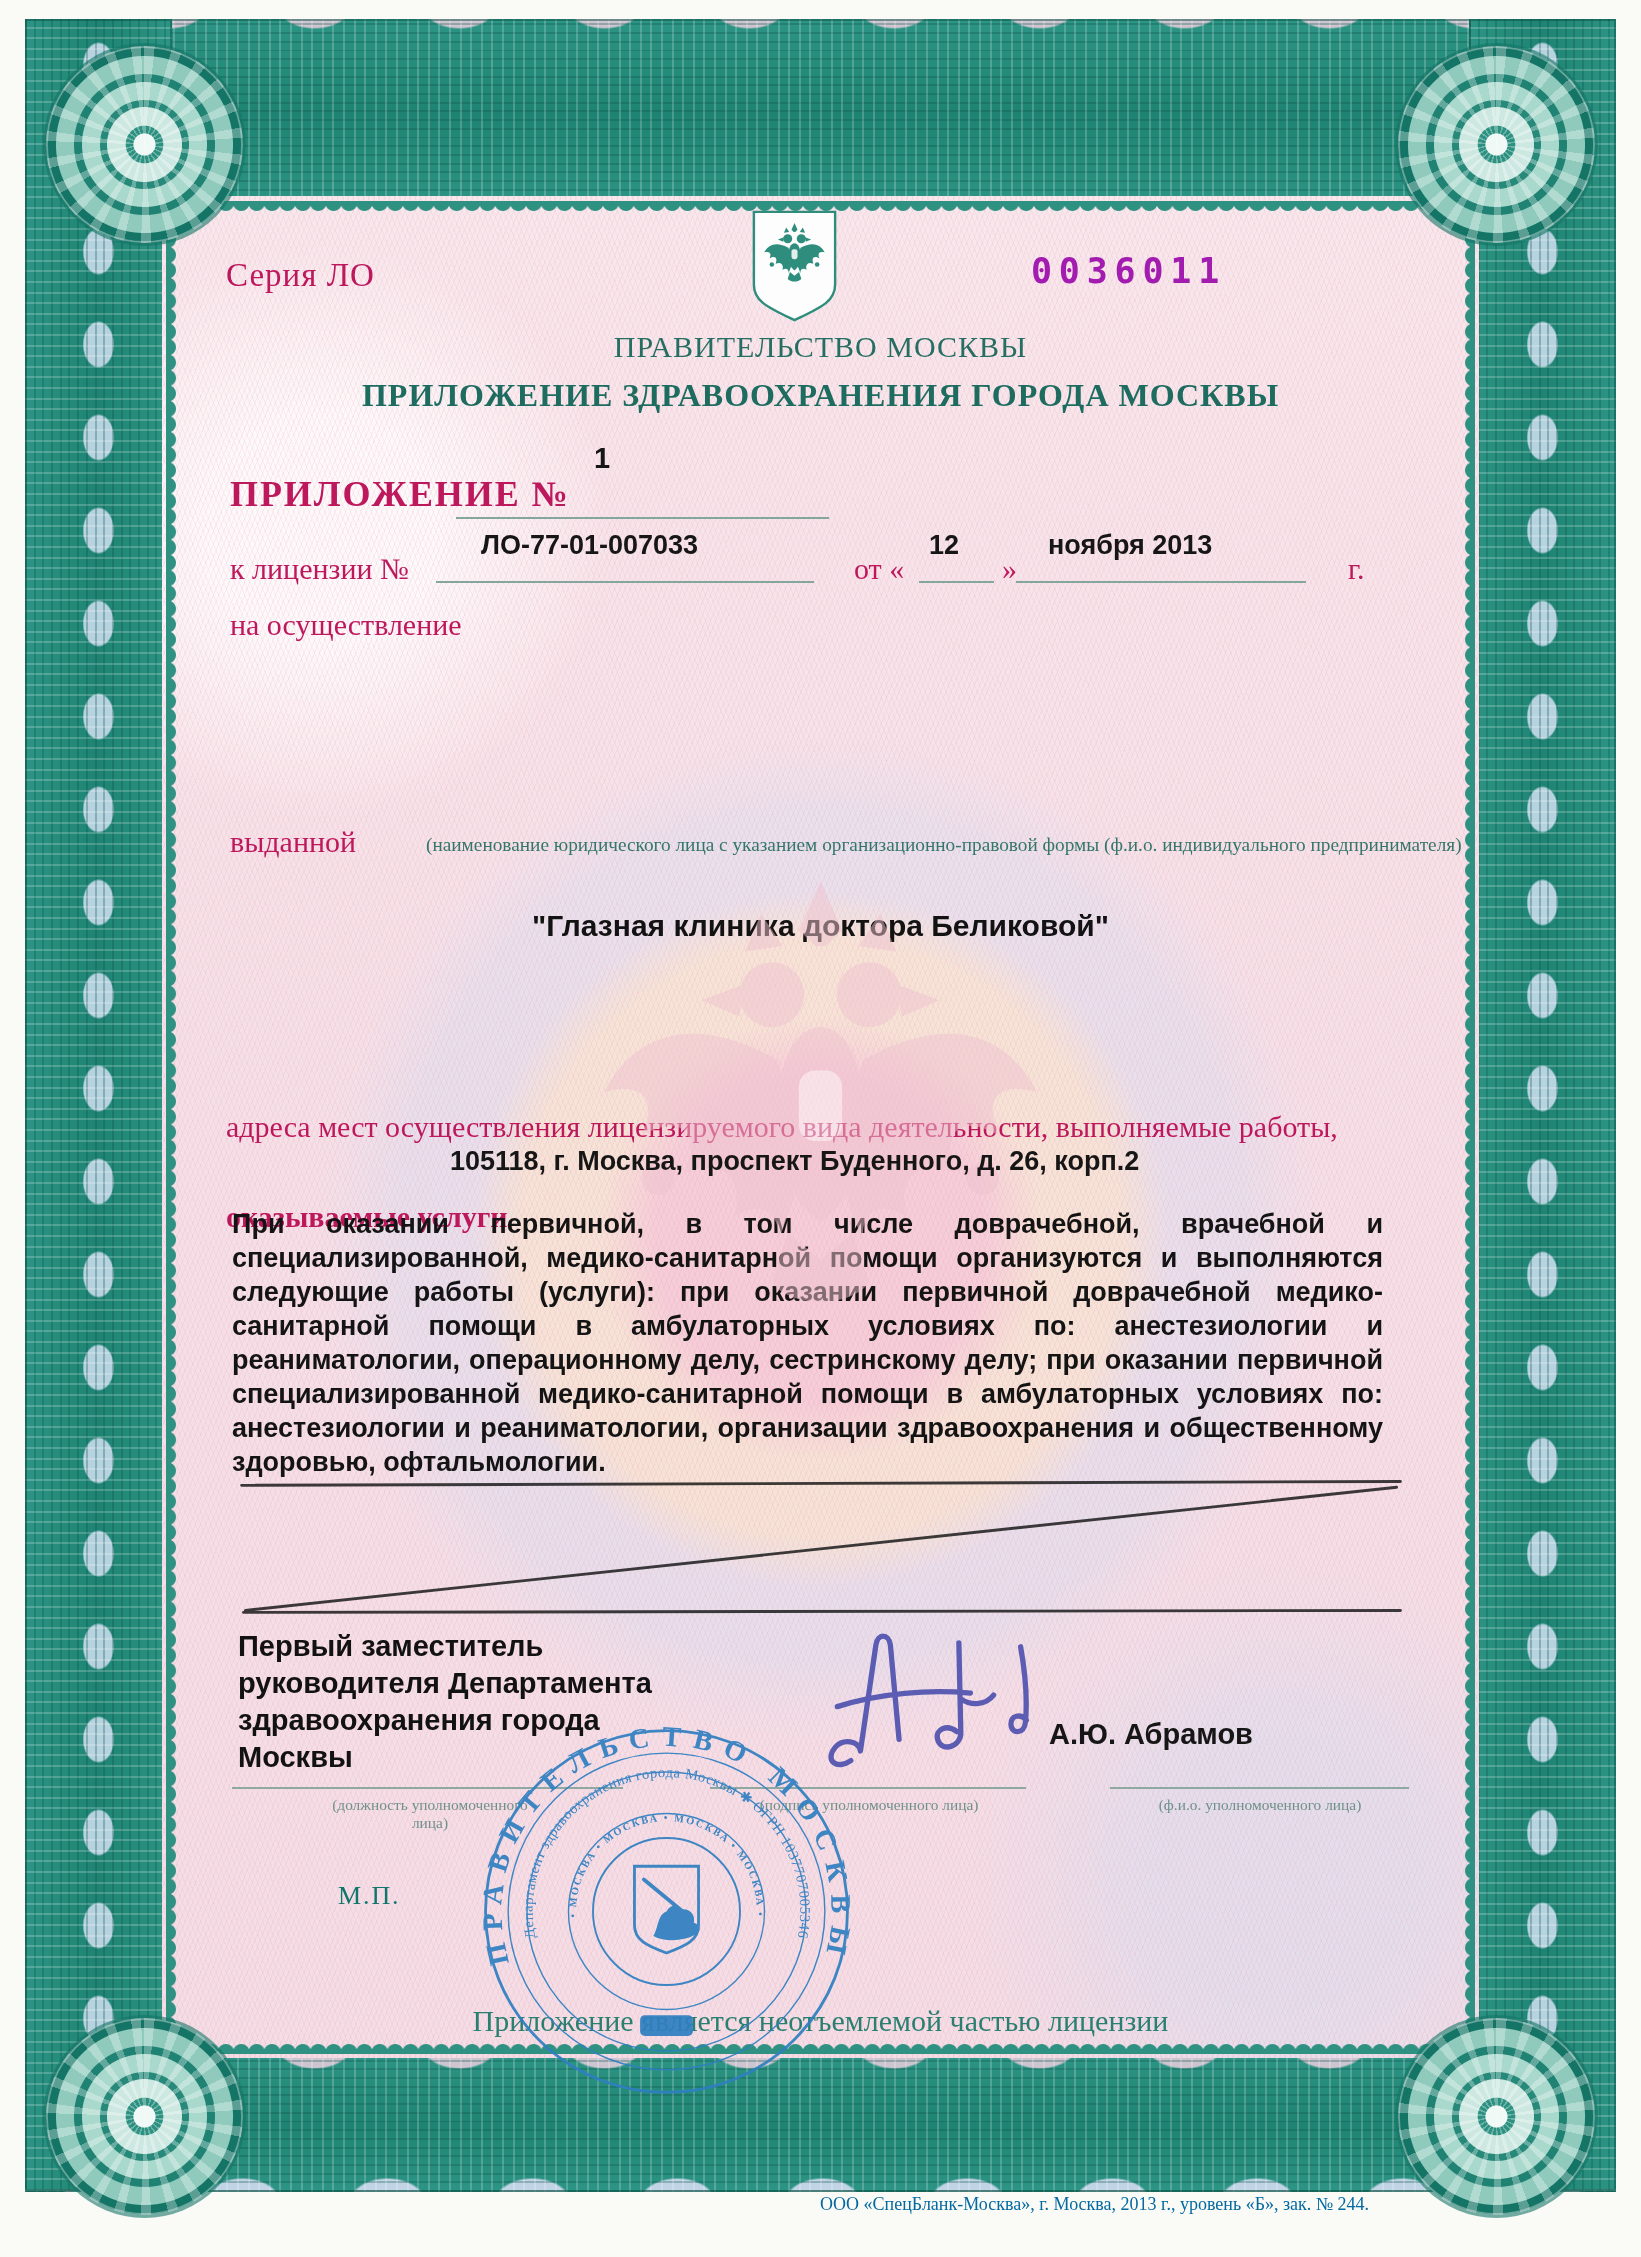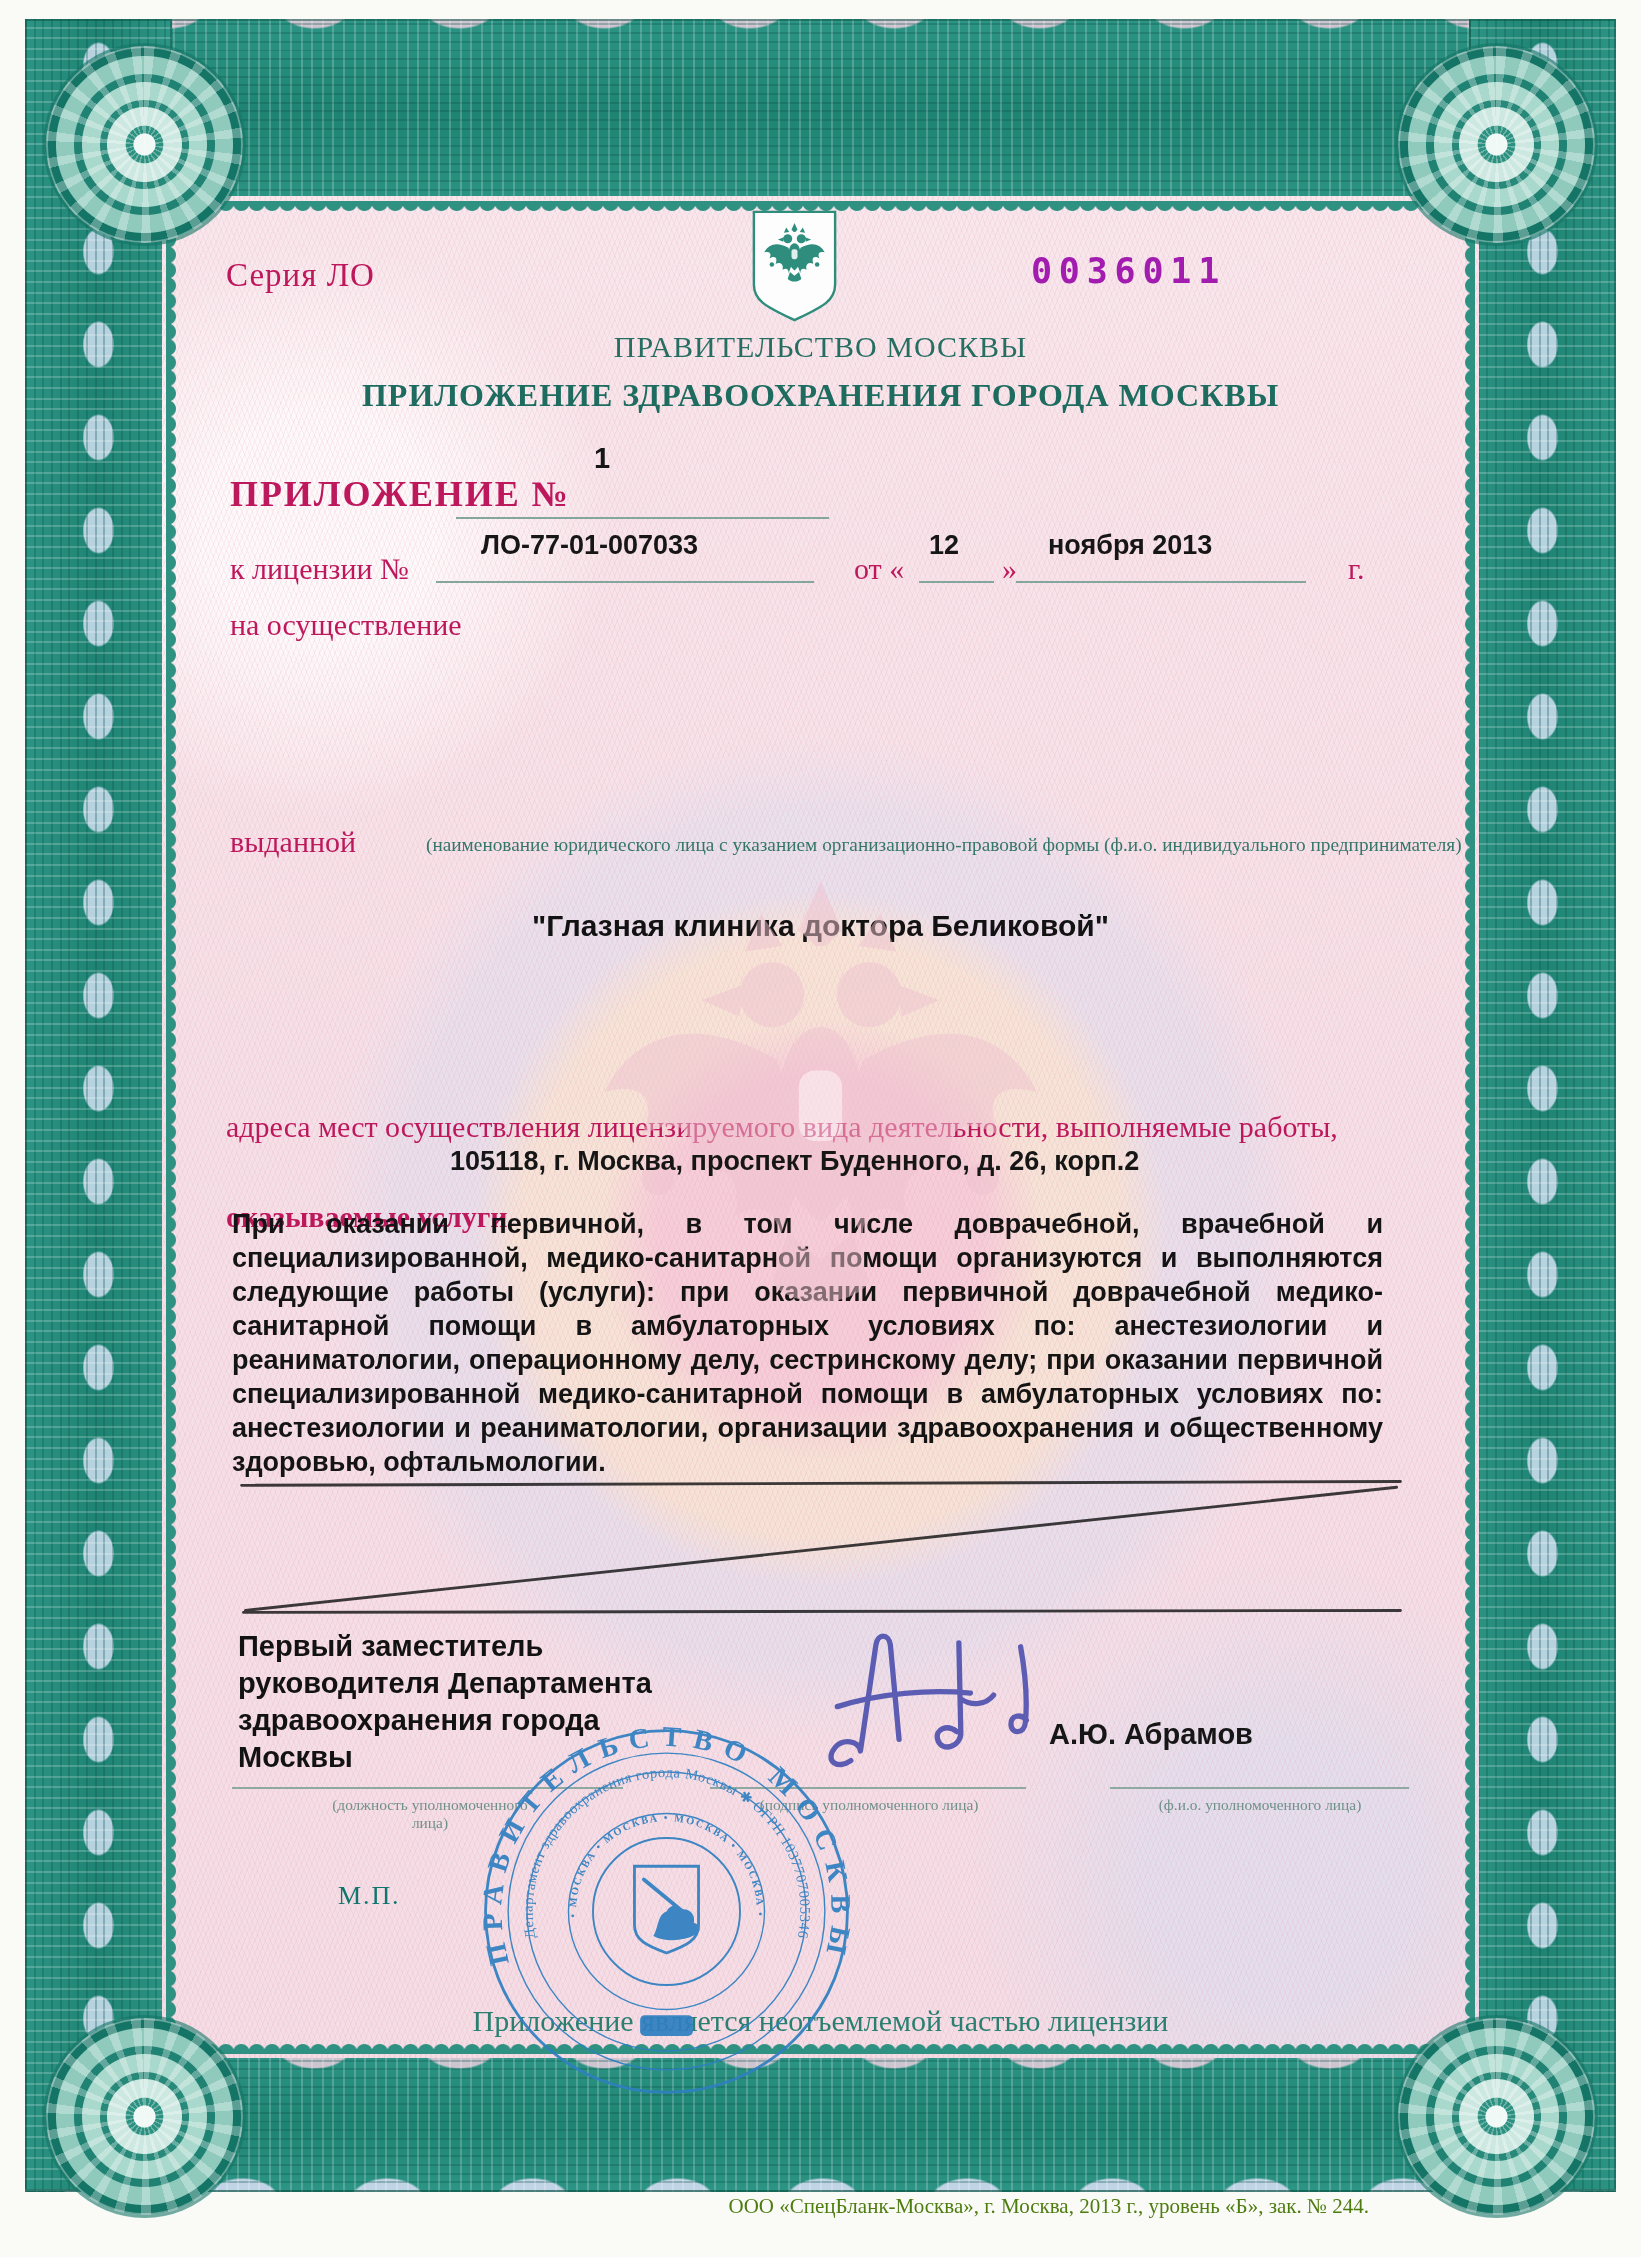--- a/index.html
+++ b/index.html
@@ -84,21 +84,21 @@
   .addr-val{left:450px;top:1146px;font-size:27px;z-index:3;}
   .works{left:232px;top:1207px;width:1151px;font-size:27px;line-height:34px;
          text-align:justify;color:#141414;}
   .signer{left:238px;top:1628px;font-size:29px;font-weight:bold;line-height:37px;color:#121212;}
   .signer-name{left:1049px;top:1718px;font-size:29px;}
   .cap1{left:319px;top:1796px;width:222px;}
   .cap2{left:734px;top:1796px;width:270px;}
   .cap3{left:1120px;top:1796px;width:280px;}
   .mp{left:338px;top:1881px;font-size:26px;color:#0f766e;letter-spacing:1.9px;}
   .footnote{top:2004px;font-size:30px;color:#2b7f71;z-index:3;}
-  .printinfo{position:absolute;right:272px;top:2194px;font-size:21px;color:#4d7c0f;}
+  .printinfo{position:absolute;right:272px;top:2194px;font-size:18px;color:#0369a1;}
   svg text{font-family:"Liberation Serif","DejaVu Serif",serif;}
 </style>
 </head>
 <body>
 
 <div class="page">
 
   <svg width="0" height="0" style="position:absolute" aria-hidden="true">
     <defs>
       <g id="eagle-g" fill="currentColor">

